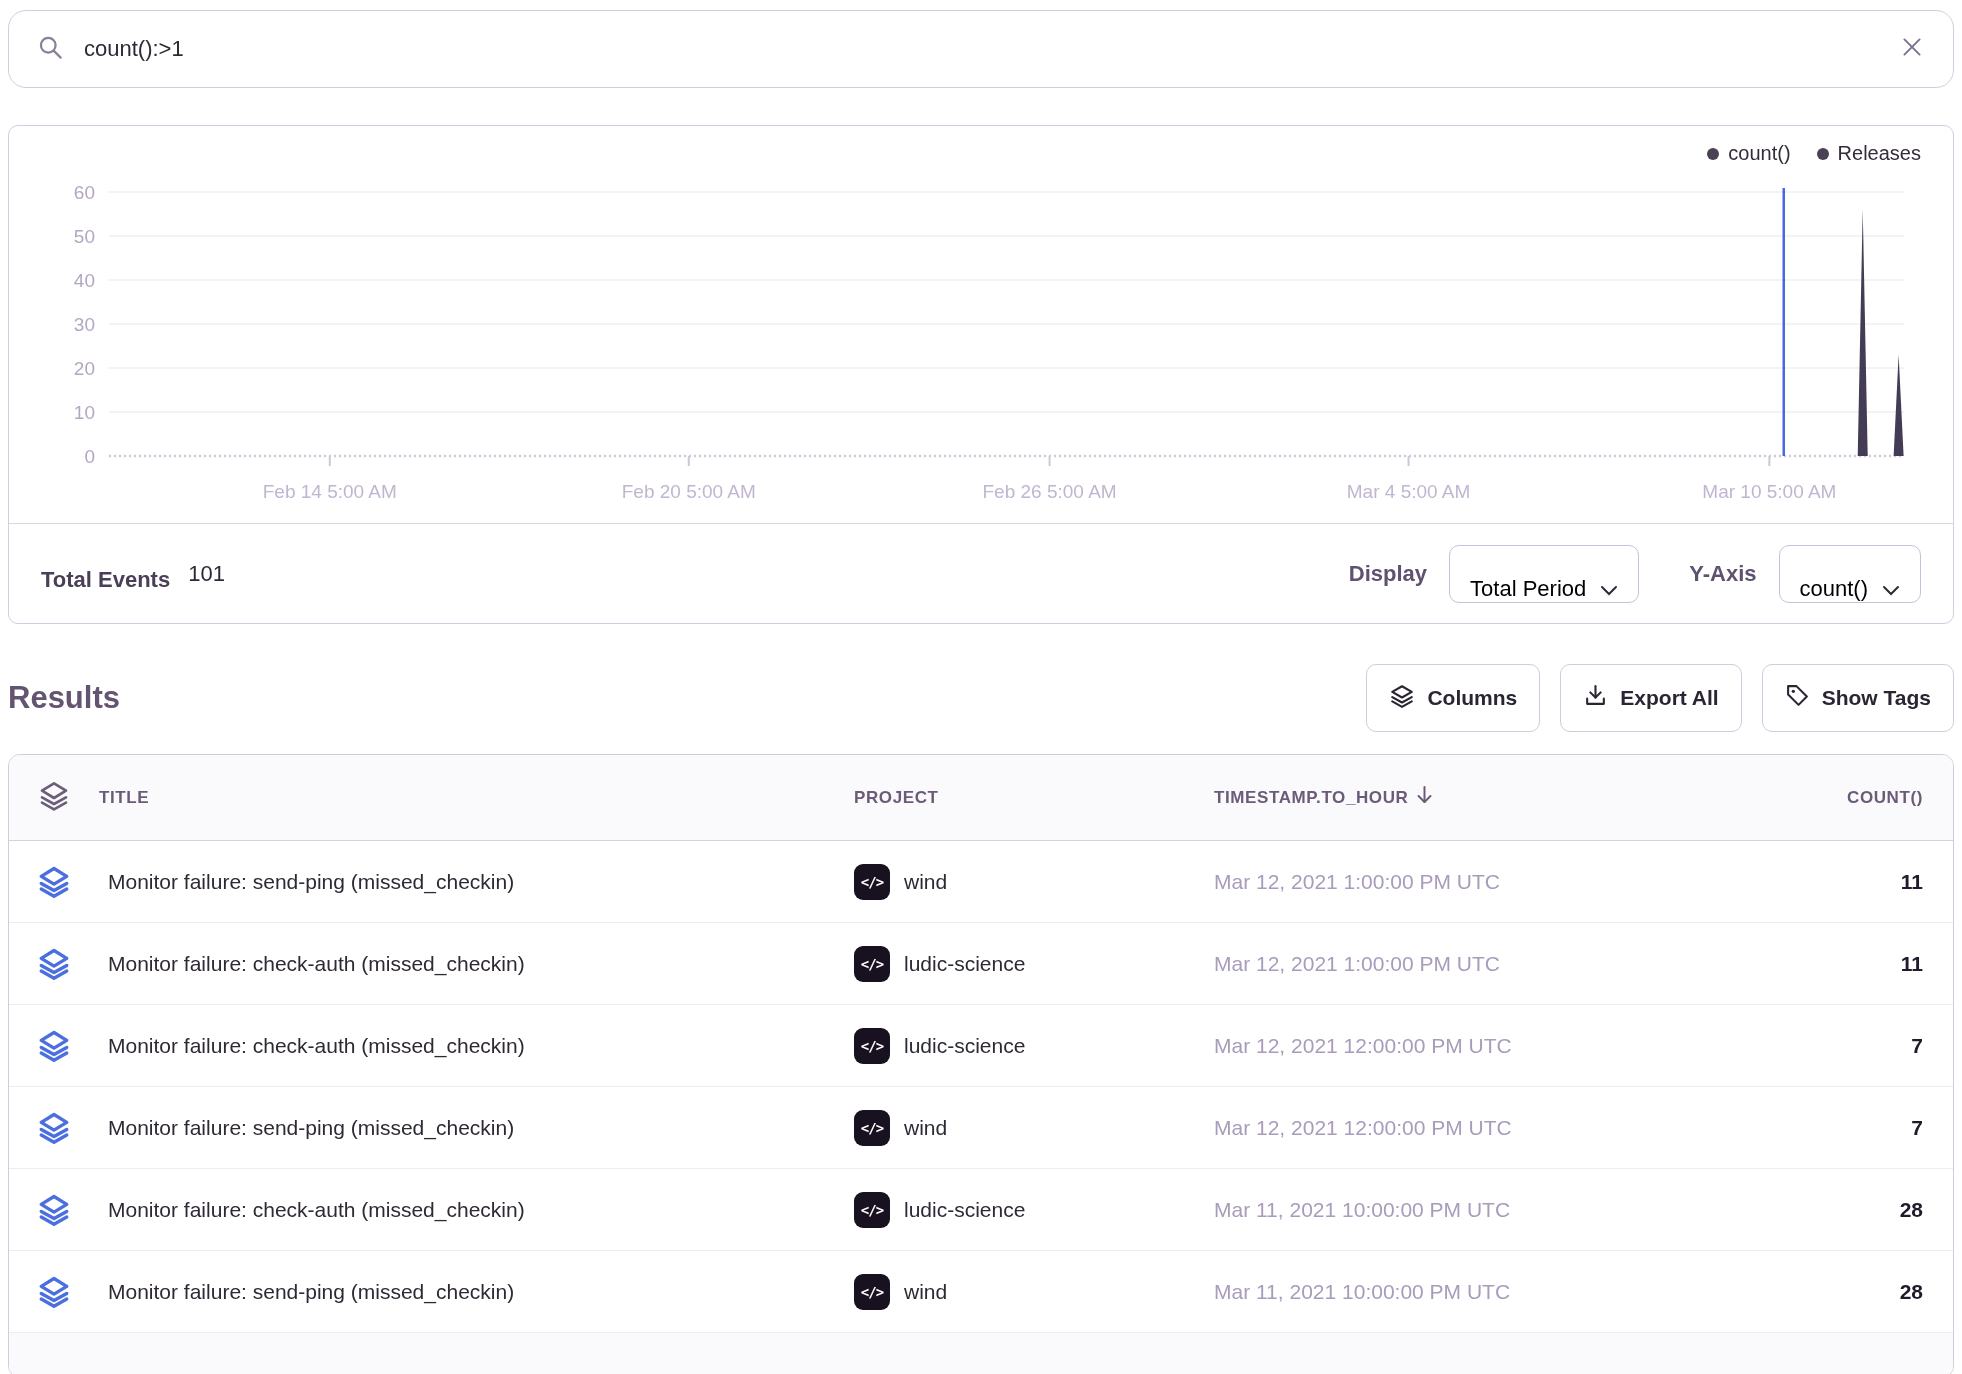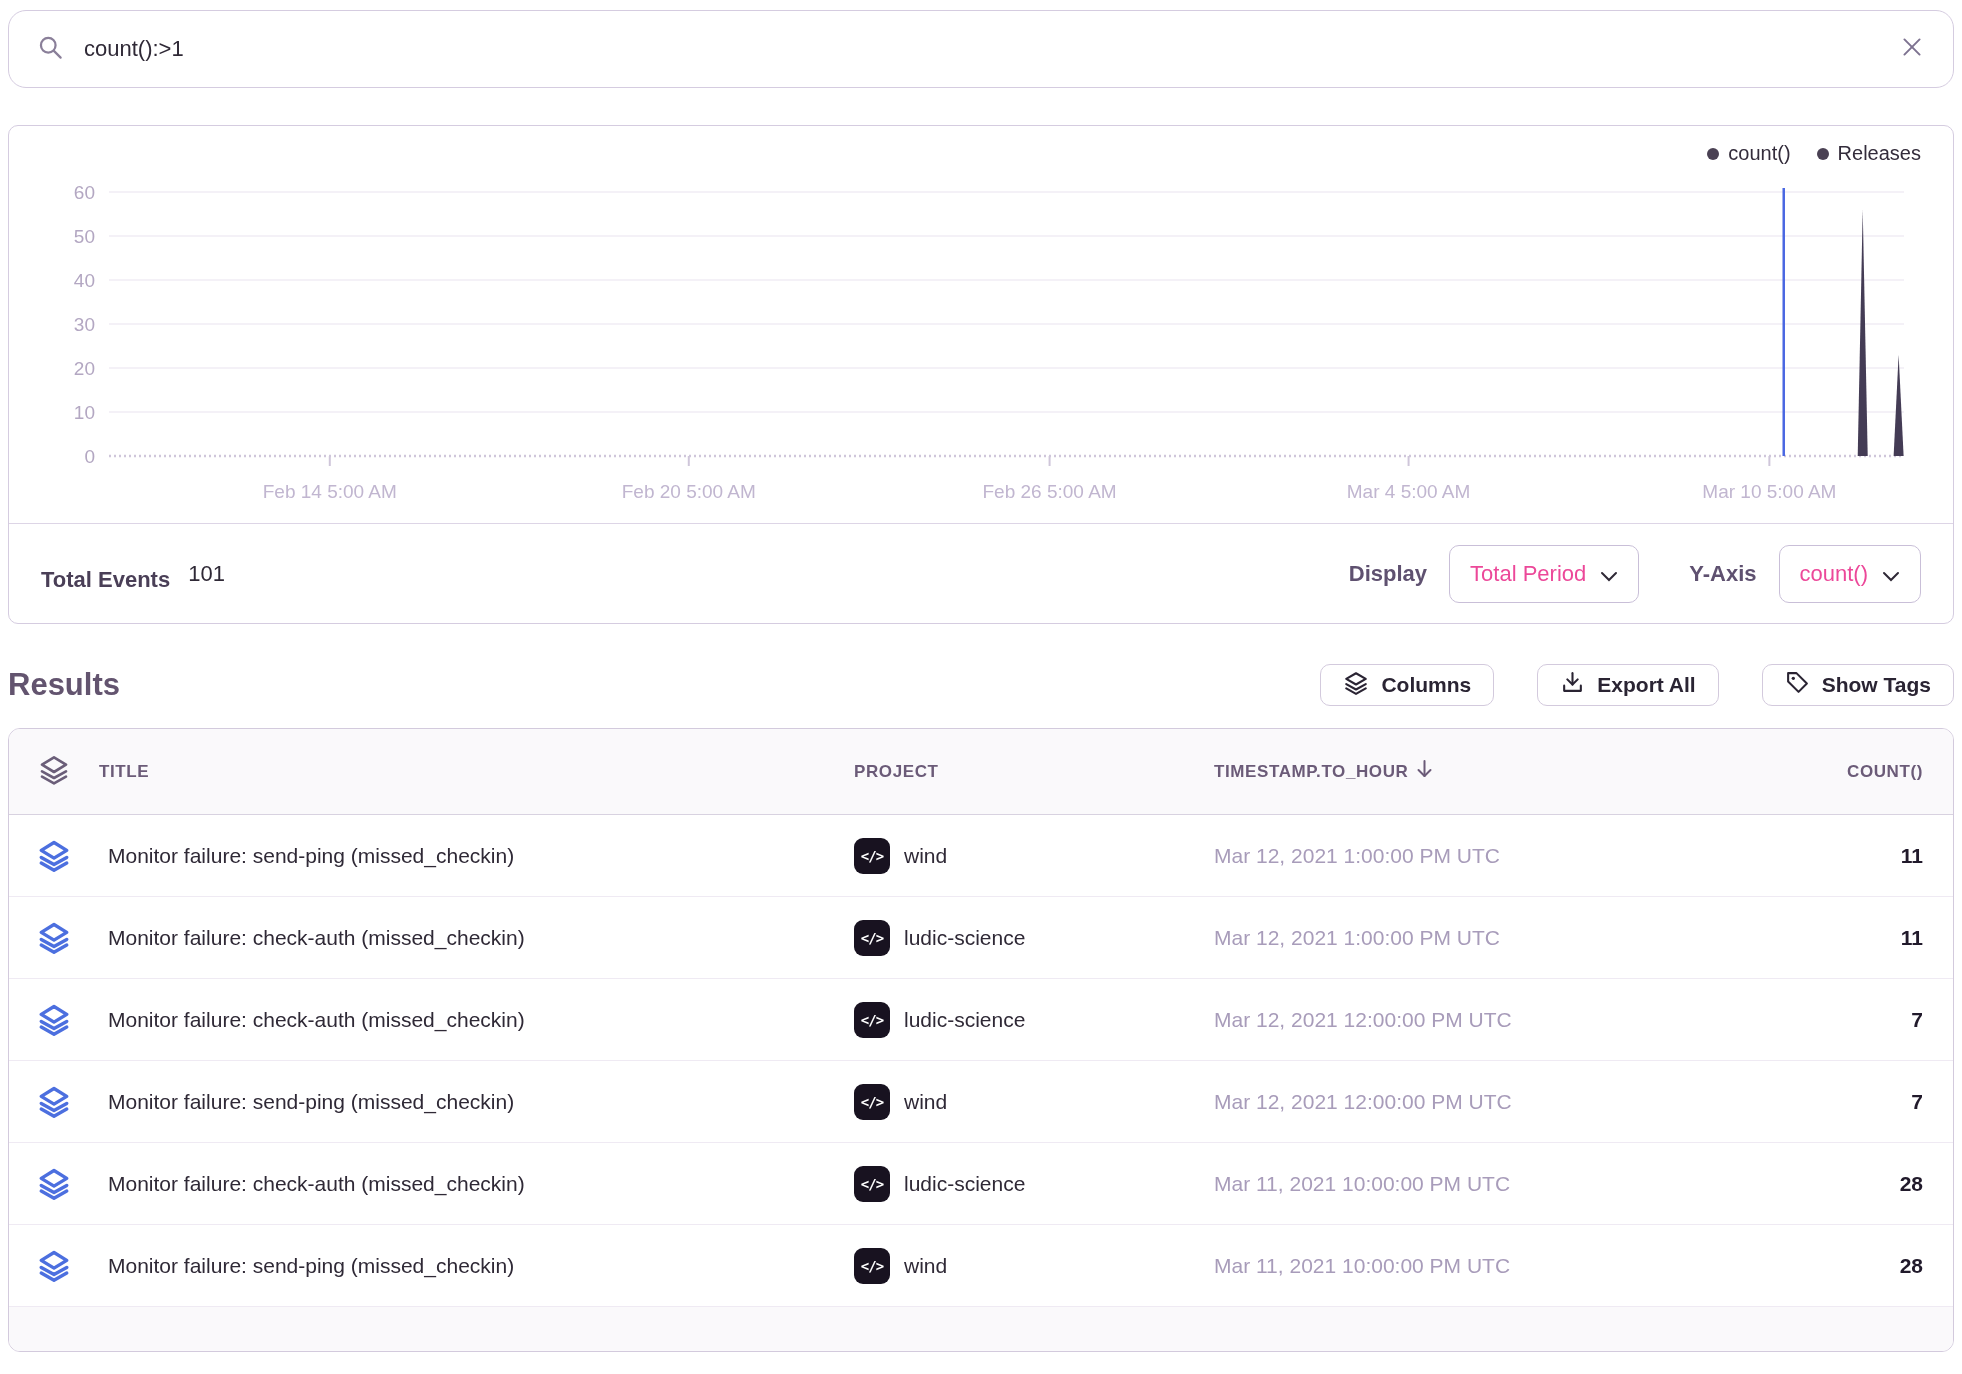--- a/index.html
+++ b/index.html
@@ -38,37 +38,36 @@
 
   .chart-summary {
     border-top: 1.5px solid #ddd5e6; height: 100px; display: flex;
     align-items: center; padding: 0 32px;
   }
   .total-events-label { font-weight: bold; font-size: 22px; color: #4a3f57; margin-top: 12px; }
   .total-events-value { font-size: 22px; color: #2f2936; margin-left: 18px; }
   .summary-right { margin-left: auto; display: flex; align-items: center; gap: 22px; }
   .dd-label { font-weight: bold; font-size: 22px; color: #5f5170; }
   .dropdown {
-    display: flex; align-items: center; gap: 14px; background: #fff;
+    display: flex; align-items: flex-end; gap: 14px; background: #fff;
     border: 1.5px solid #c9bfd8; border-radius: 10px; height: 58px;
-    padding: 0 20px; font-size: 22px; color: #ec4899; cursor: pointer;
+    padding: 0 20px; font-size: 22px; color: #000000; cursor: pointer;
   }
   .dropdown .chev { margin-top: 2px; }
   .gap28 { width: 6px; }
 
   
   .results-bar { margin-top: 40px; display: flex; align-items: center; }
   .results-title { font-size: 31px; font-weight: bold; color: #63546f; }
   .results-buttons { margin-left: auto; display: flex; gap: 20px; }
   .btn {
     display: flex; align-items: center; gap: 12px; background: #fff;
-    border: 1.5px solid #d3cadd; border-radius: 10px; height: 42px;
+    border: 1.5px solid #d3cadd; border-radius: 10px; height: 68px;
     padding: 0 22px; font-size: 21px; font-weight: bold; color: #2a2433;
     cursor: pointer;
-    margin-left: 23px;
   }
 
   
   .table {
     margin-top: 22px; border: 1.5px solid #d3cadd; border-radius: 12px;
     overflow: hidden; background: #fff;
   }
   .thead {
     display: grid; grid-template-columns: 90px 755px 360px 1fr 170px;
     align-items: center; background: #faf9fb; height: 86px;

